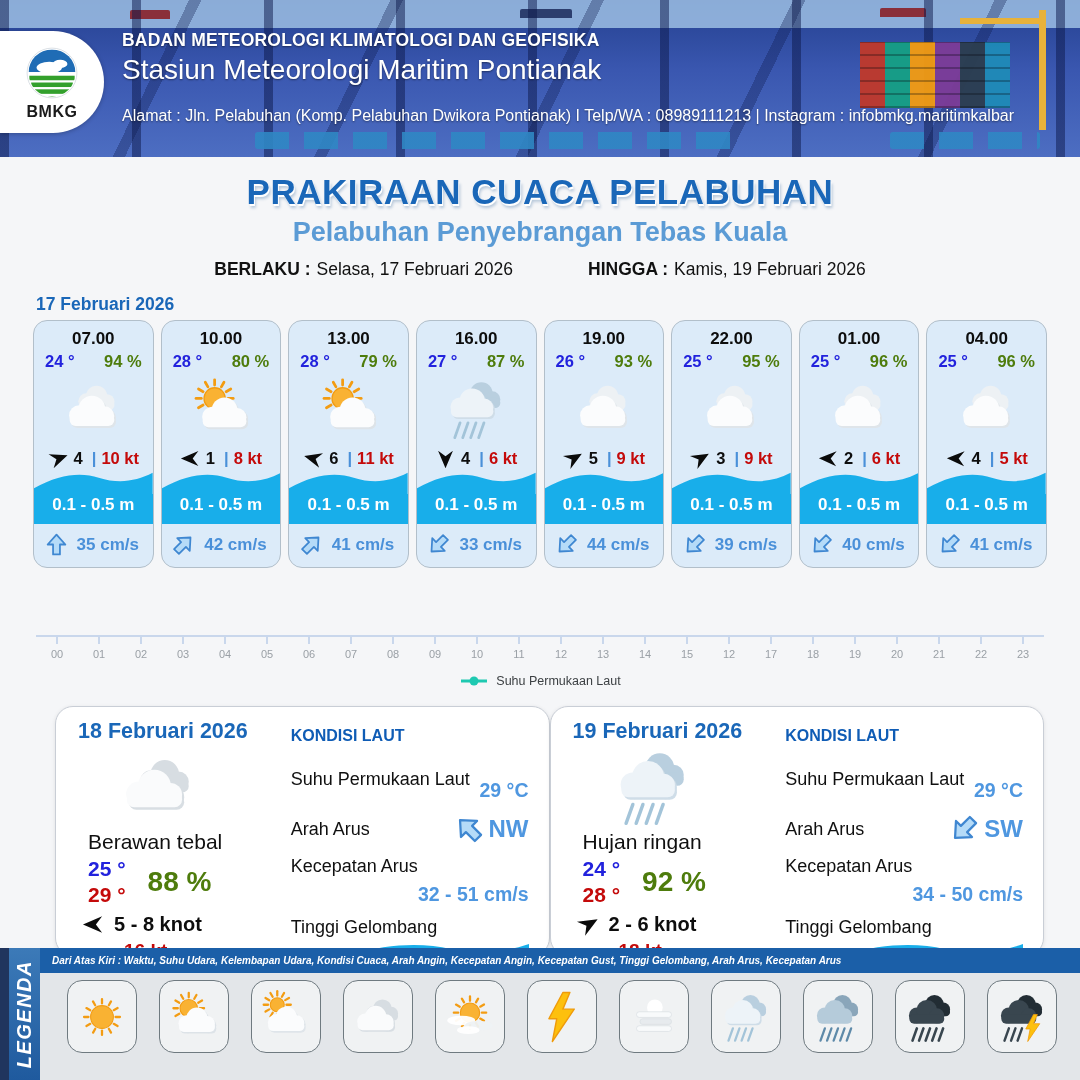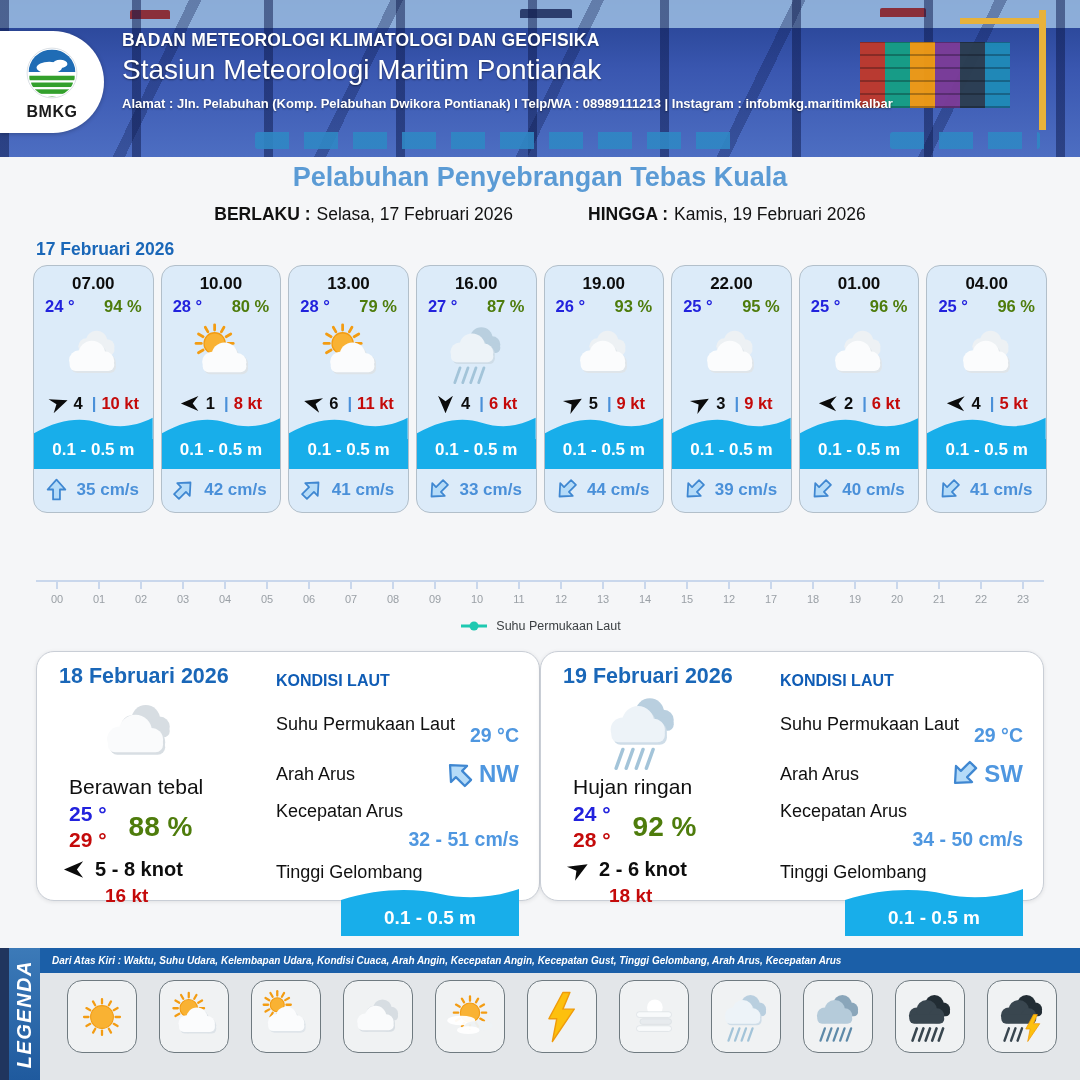--- a/index.html
+++ b/index.html
@@ -20,21 +20,21 @@
   .hdr-chairs { position:absolute; bottom:8px; left:255px; width:480px; height:17px; border-radius:3px;
       background:repeating-linear-gradient(90deg,#2f87c4 0 34px, transparent 34px 49px); opacity:.9; }
   .hdr-chairs2 { position:absolute; bottom:8px; right:40px; width:150px; height:17px; border-radius:3px;
       background:repeating-linear-gradient(90deg,#2f87c4 0 34px, transparent 34px 49px); opacity:.9; }
   .logo-pill { position:absolute; left:0; top:31px; width:104px; height:102px; background:#fff; border-radius:0 52px 52px 0;
       display:flex; flex-direction:column; align-items:center; justify-content:center; z-index:3; box-shadow:0 1px 4px rgba(0,0,0,.25); }
   .logo-pill .bmkg-word { font-size:16px; font-weight:bold; color:#1a1a1a; letter-spacing:.5px; margin-top:1px; }
   .header-text { position:relative; z-index:2; margin-left:122px; padding-top:30px; color:#fff; }
   .hdr-org { font-size:17.5px; font-weight:bold; letter-spacing:.2px; text-shadow:0 1px 2px rgba(0,0,0,.45); }
   .hdr-station { font-size:28px; font-weight:normal; margin-top:3px; text-shadow:0 1px 2px rgba(0,0,0,.45); }
-  .hdr-address { font-size:13px; margin-top:10px; text-shadow:0 1px 2px rgba(0,0,0,.45);font-weight:bold; }
+  .hdr-address { font-size:16px; margin-top:21px; text-shadow:0 1px 2px rgba(0,0,0,.45); }
 
   
   .titleblock { text-align:center; }
   .main-title { font-size:35px; font-weight:800; color:#1a67b8; letter-spacing:.5px; margin-top:15px;
       text-shadow:1px 2px 0 #fff, 2px 4px 3px rgba(21,80,140,.28); }
   .sub-title { font-size:27px; font-weight:bold; color:#5b9bd5; margin-top:5px; }
   .validity { display:flex; justify-content:center; gap:75px; margin-top:11px; font-size:17.5px; color:#111; }
   .validity .lbl { font-weight:bold; margin-right:6px; }
   .date-label { text-align:left; margin:14px 0 0 36px; font-size:17.5px; font-weight:bold; color:#1a67b8; }
 
@@ -57,21 +57,21 @@
   
   .chart { position:relative; height:130px; margin:0 36px; }
   .axis { position:absolute; top:67px; left:0; right:0; border-top:2px solid #c9d7ec; display:flex; }
   .tick { flex:1; display:flex; flex-direction:column; align-items:center; }
   .tickmark { width:1.5px; height:7px; background:#c9d7ec; }
   .ticklabel { font-size:11px; color:#9aa0a6; margin-top:4px; }
   .chart-legend { position:absolute; top:106px; left:0; right:0; display:flex; justify-content:center; align-items:center; gap:7px;
       font-size:12.5px; color:#3c4043; }
 
   
-  .days { display:flex; gap:0; padding:8px 36px 0 36px; }
+  .days { display:flex; gap:0; padding:8px 36px 0 55px; }
   .day-card { flex:1; height:250px; background:#fff; border:1px solid #c9ced6; border-radius:18px;
       box-shadow:0 1px 4px rgba(0,0,0,.09); display:flex; padding:12px 20px 12px 22px; }
   .day-left { width:45%; display:flex; flex-direction:column; }
   .day-date { font-size:21.5px; font-weight:bold; color:#1a67b8; }
   .day-icon { height:86px; display:flex; align-items:center; justify-content:flex-start; padding-left:28px; }
   .day-cond { font-size:21px; color:#101010; margin-left:10px; }
   .day-temprow { display:flex; align-items:center; gap:22px; margin-left:10px; margin-top:2px; }
   .tmin { font-size:21px; font-weight:bold; color:#2222dd; line-height:1.25; }
   .tmax { font-size:21px; font-weight:bold; color:#c40a0a; line-height:1.25; }
   .day-rh { font-size:28px; font-weight:bold; color:#4e7c0c; }
@@ -143,20 +143,21 @@
     </div>
 
     <div class="header-text">
       <div class="hdr-org">BADAN METEOROLOGI KLIMATOLOGI DAN GEOFISIKA</div>
       <div class="hdr-station">Stasiun Meteorologi Maritim Pontianak</div>
       <div class="hdr-address">Alamat : Jln. Pelabuhan (Komp. Pelabuhan Dwikora Pontianak) I Telp/WA : 08989111213 | Instagram : infobmkg.maritimkalbar</div>
     </div>
   </header>
 
   <section class="titleblock">
+    <div class="main-title">PRAKIRAAN CUACA PELABUHAN</div>
     <div class="sub-title">Pelabuhan Penyebrangan Tebas Kuala</div>
     <div class="validity">
       <div><span class="lbl">BERLAKU :</span><span>Selasa, 17 Februari 2026</span></div>
       <div><span class="lbl">HINGGA :</span><span>Kamis, 19 Februari 2026</span></div>
     </div>
     <div class="date-label">17 Februari 2026</div>
   </section>
 
   <section class="hourly" id="hourly">
       <div class="card">

